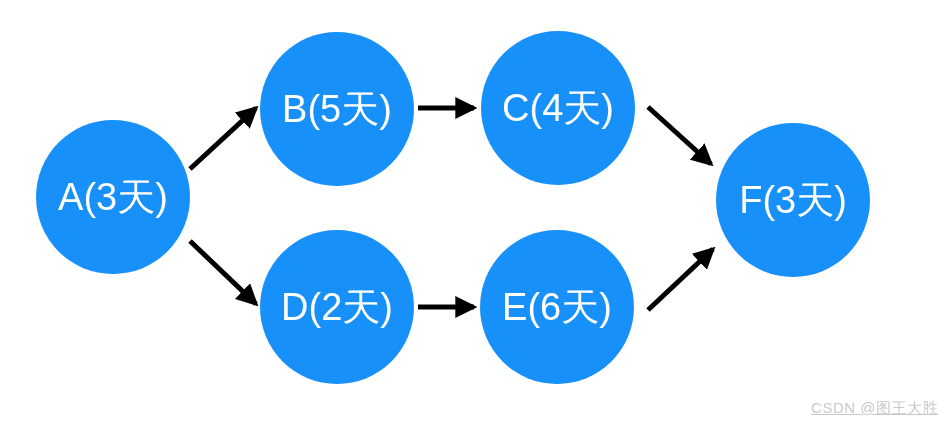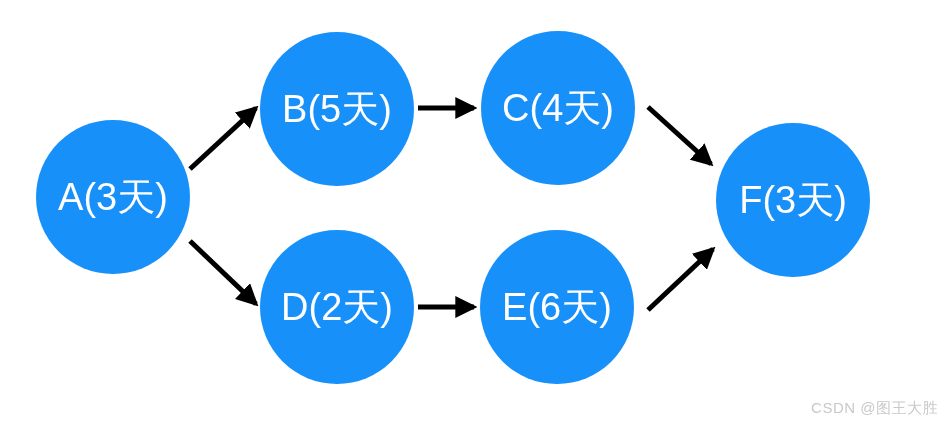--- a/index.html
+++ b/index.html
@@ -22,20 +22,21 @@
     font-family: "Liberation Sans", "DejaVu Sans", sans-serif;
     font-weight: 500;
   }
   .watermark {
     position: absolute;
     right: 12px;
     bottom: 6px;
     font-size: 15px;
     letter-spacing: 0.5px;
     user-select: none;
+    text-decoration: underline;
   }
 </style>
 </head>
 <body>
 
 <div class="canvas">
   <div id="svg-host">
       <svg width="950" height="424" viewBox="0 0 950 424" style="background: rgb(255, 255, 255);">
         <defs>
           <marker id="arrowhead" viewBox="0 0 10 10" refX="8.5" refY="5" markerWidth="4.4" markerHeight="4.4" orient="auto">

